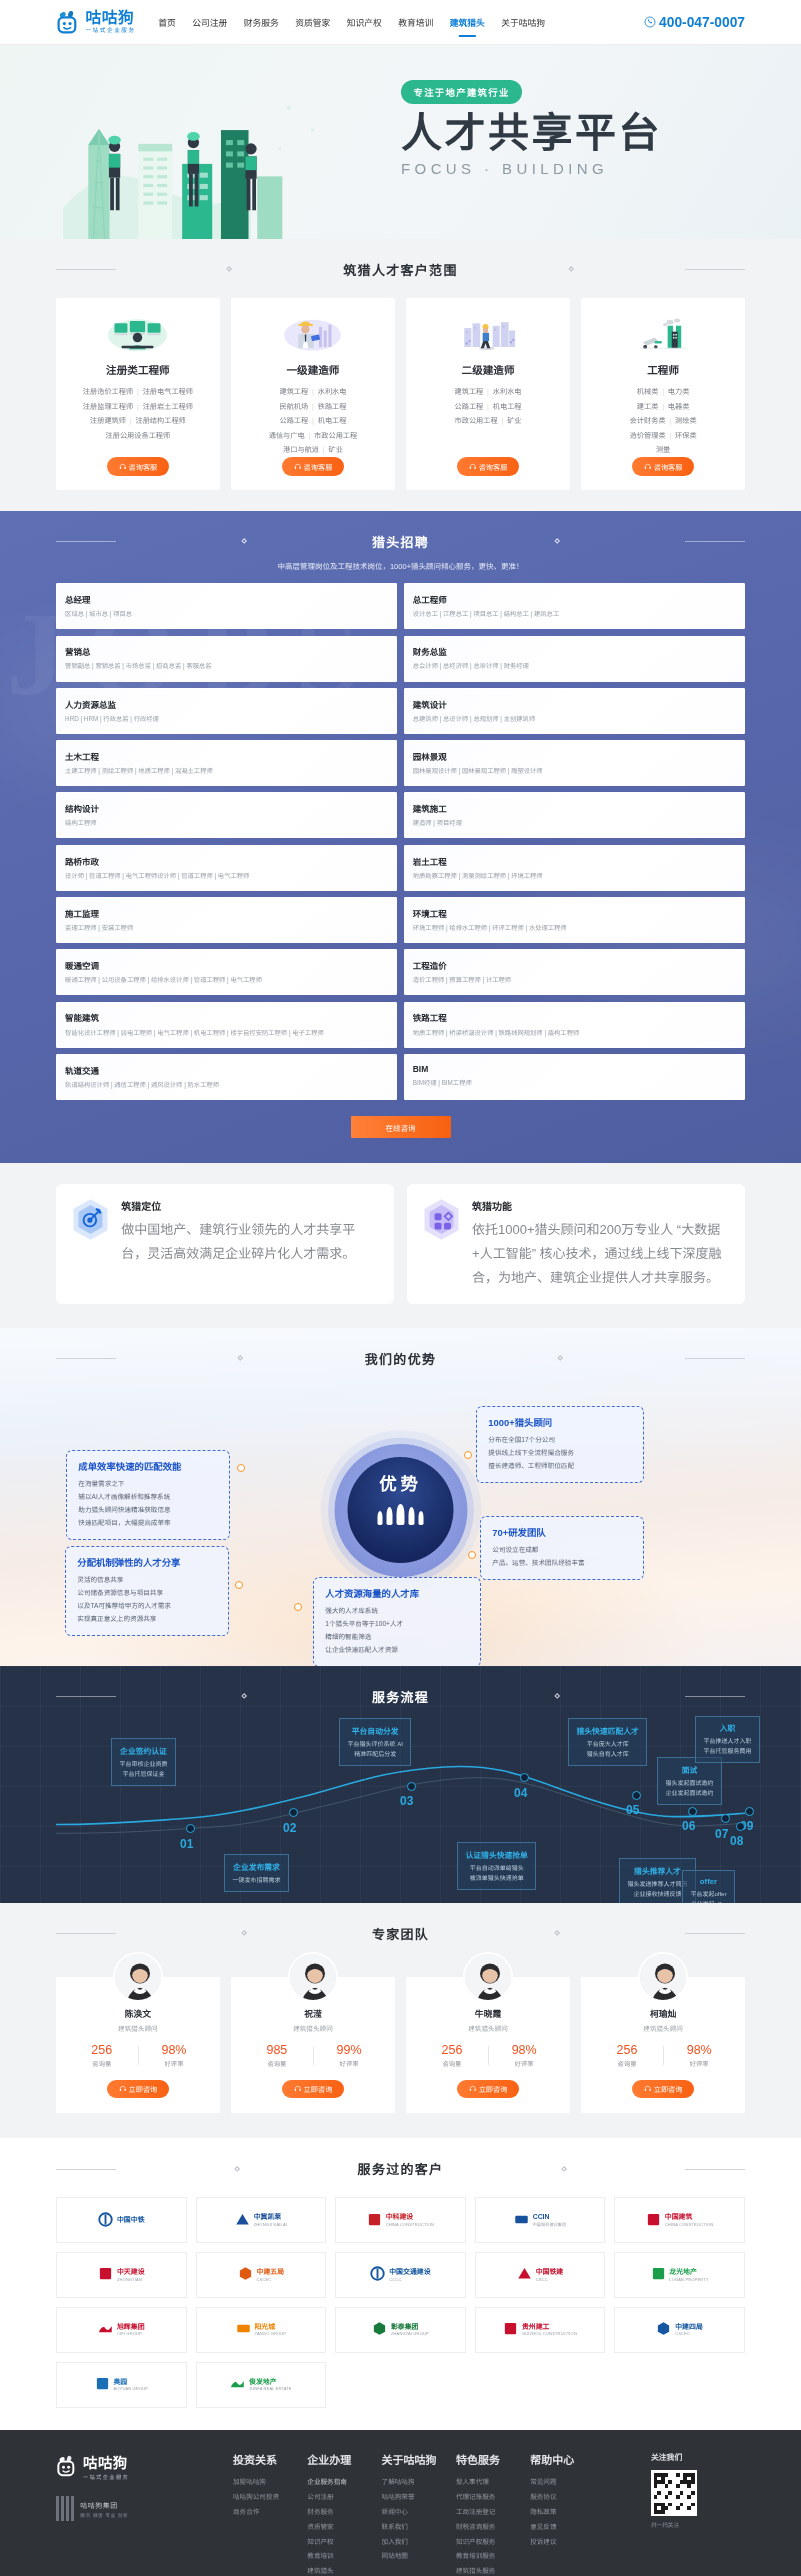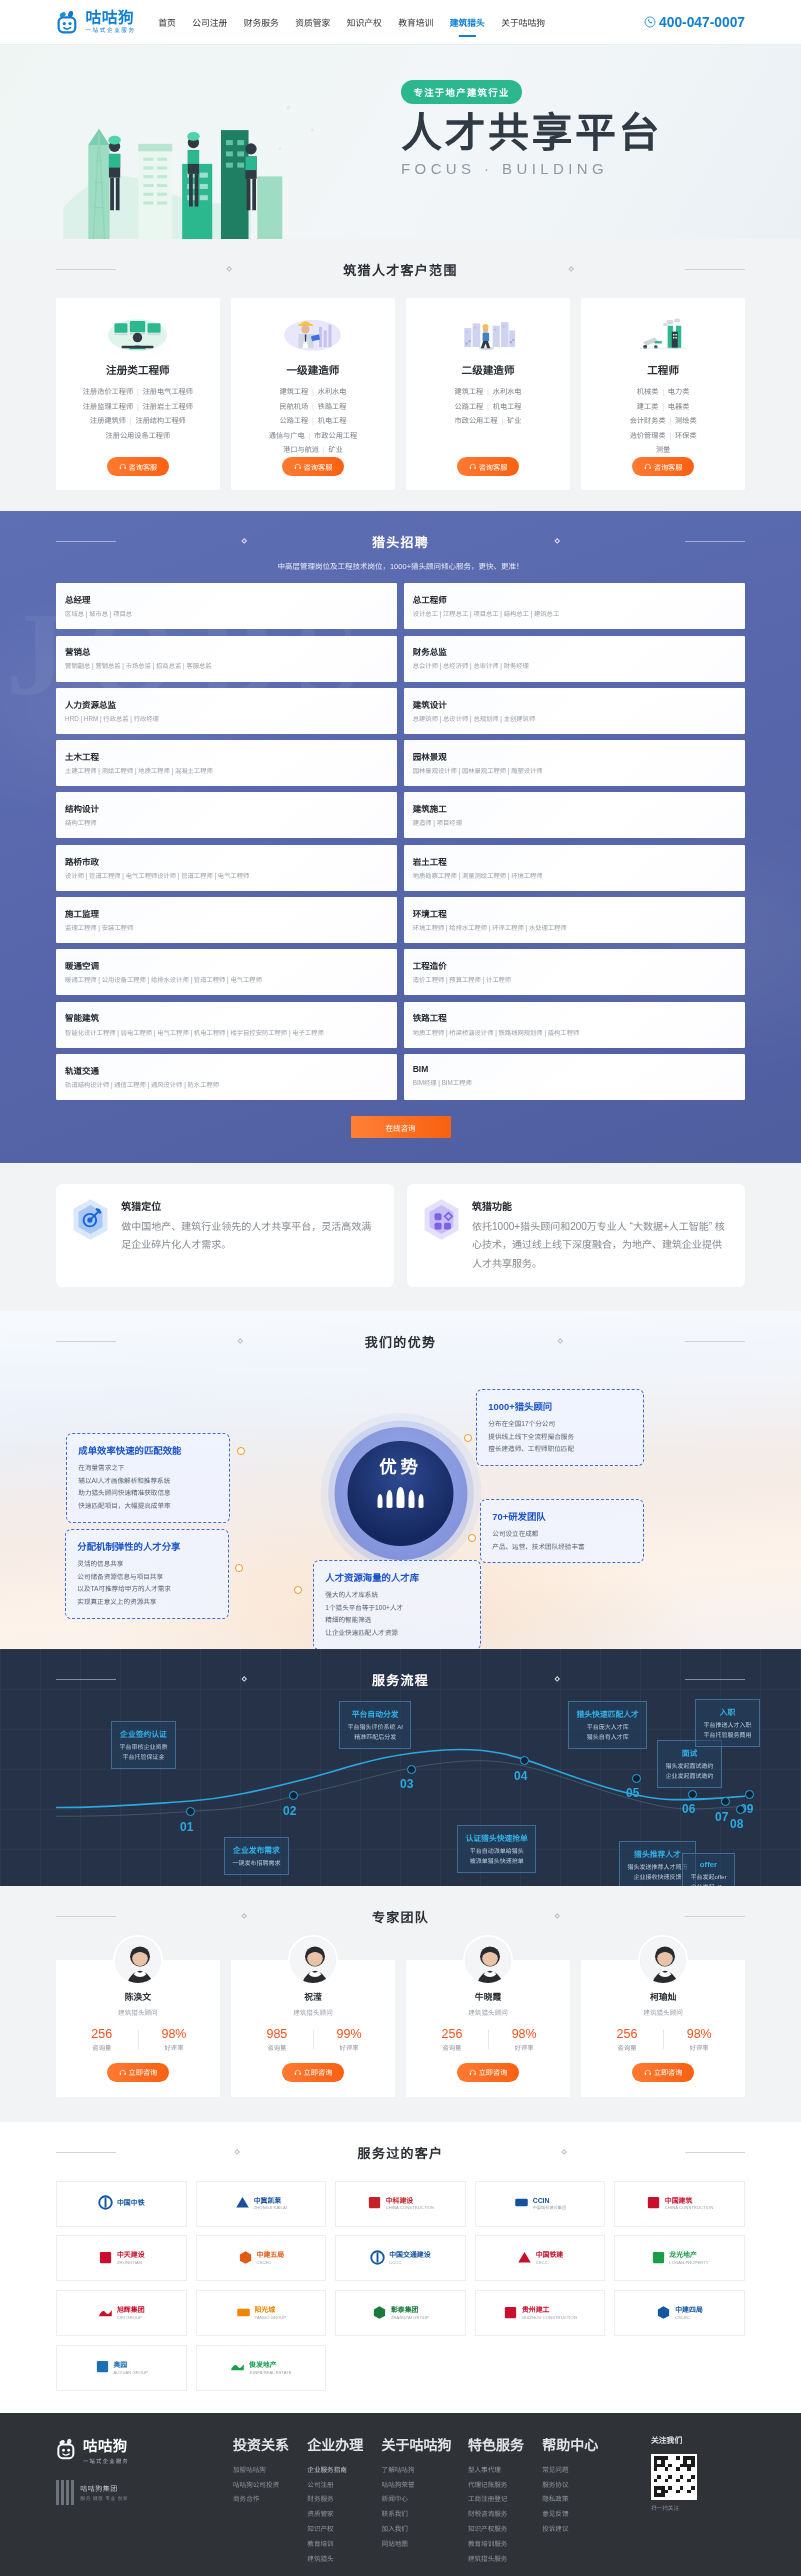--- a/index.html
+++ b/index.html
@@ -91,21 +91,21 @@
       background:linear-gradient(90deg,#ff8038,#f76010); color:#fff; border:none;
       border-radius:1.3px; padding:5.6px 0; font-size:7.5px; cursor:pointer; }
 
   
   .feat { background:#f2f3f5; padding:21px 0 24px; }
   .feat-grid { display:flex; gap:12.5px; }
   .feat-box { flex:1; background:#fff; border-radius:6.3px; padding:13.8px 15px;
               display:flex; gap:11.3px; align-items:flex-start; min-height:70px; }
   .hexi { width:39px; height:43px; flex-shrink:0; }
   .feat-t { font-size:10px; font-weight:bold; color:#23262c; margin-bottom:4.4px; }
-  .feat-d { font-size:10px; color:#858a91; line-height:1.85; }
+  .feat-d { font-size:13px; color:#858a91; line-height:1.85; }
 
   
   .adv { position:relative; height:338px;
      background:linear-gradient(175deg,#eef4fb 0%,#e9f0fa 24%,#f6ece6 58%,#fdf3ea 78%,#f4f1f2 100%);
      overflow:hidden; }
   .adv-sky { position:absolute; inset:0;
      background:linear-gradient(180deg,rgba(255,255,255,.55),rgba(255,255,255,0) 42%),
                 radial-gradient(ellipse 438px 150px at 50% 92%, rgba(240,190,140,.30), transparent 72%); }
   .adv .sec-title { position:relative; z-index:3; }
   .adv-core { position:absolute; left:50%; top:116px; transform:translateX(-50%);
@@ -180,21 +180,21 @@
   .foot-brand { width:162px; }
   .f-logo { display:flex; align-items:center; gap:4.4px; }
   .f-logo-name { font-size:14.4px; font-weight:bold; color:#fff; letter-spacing:0.6px; }
   .f-logo-sub { font-size:5.3px; color:#b9bdc4; letter-spacing:1.3px; margin-top:1.9px; }
   .f-group { margin-top:15px; display:flex; gap:6.3px; align-items:center; }
   .f-group-bars { display:flex; gap:1.9px; }
   .f-group-bars i { display:block; width:3.1px; height:25px; background:#6e737b; }
   .f-group-txt .a { font-size:6.9px; color:#c5c9cf; letter-spacing:0.6px; }
   .f-group-txt .b { font-size:4.7px; color:#878c94; letter-spacing:0.6px; margin-top:1.9px; }
   .foot-col { min-width:58px; }
-  .foot-col h5 { font-size:14px; color:#e2e4e8; margin-bottom:8.8px; font-weight:bold; }
+  .foot-col h5 { font-size:11px; color:#e2e4e8; margin-bottom:8.8px; font-weight:bold; }
   .foot-col a { display:block; font-size:6.6px; color:#8f949b; text-decoration:none;
                 line-height:2.25; cursor:pointer; }
   .foot-qr { width:94px; text-align:left; }
   .foot-qr h5 { font-size:7.8px; color:#e2e4e8; margin-bottom:8.8px; font-weight:bold; }
   .qr { width:46px; height:46px; background:#fff; padding:2.5px; }
   .qr-grid { width:100%; height:100%; display:grid; grid-template-columns:repeat(11,1fr);
              grid-template-rows:repeat(11,1fr); }
   .qr-grid i { background:#1b1b1b; }
   .qr-cap { font-size:5.6px; color:#8f949b; margin-top:4.4px; }
   .foot-bot { margin-top:17.5px; border-top:0.6px solid #3c4046; padding:8.8px 0 10px;

